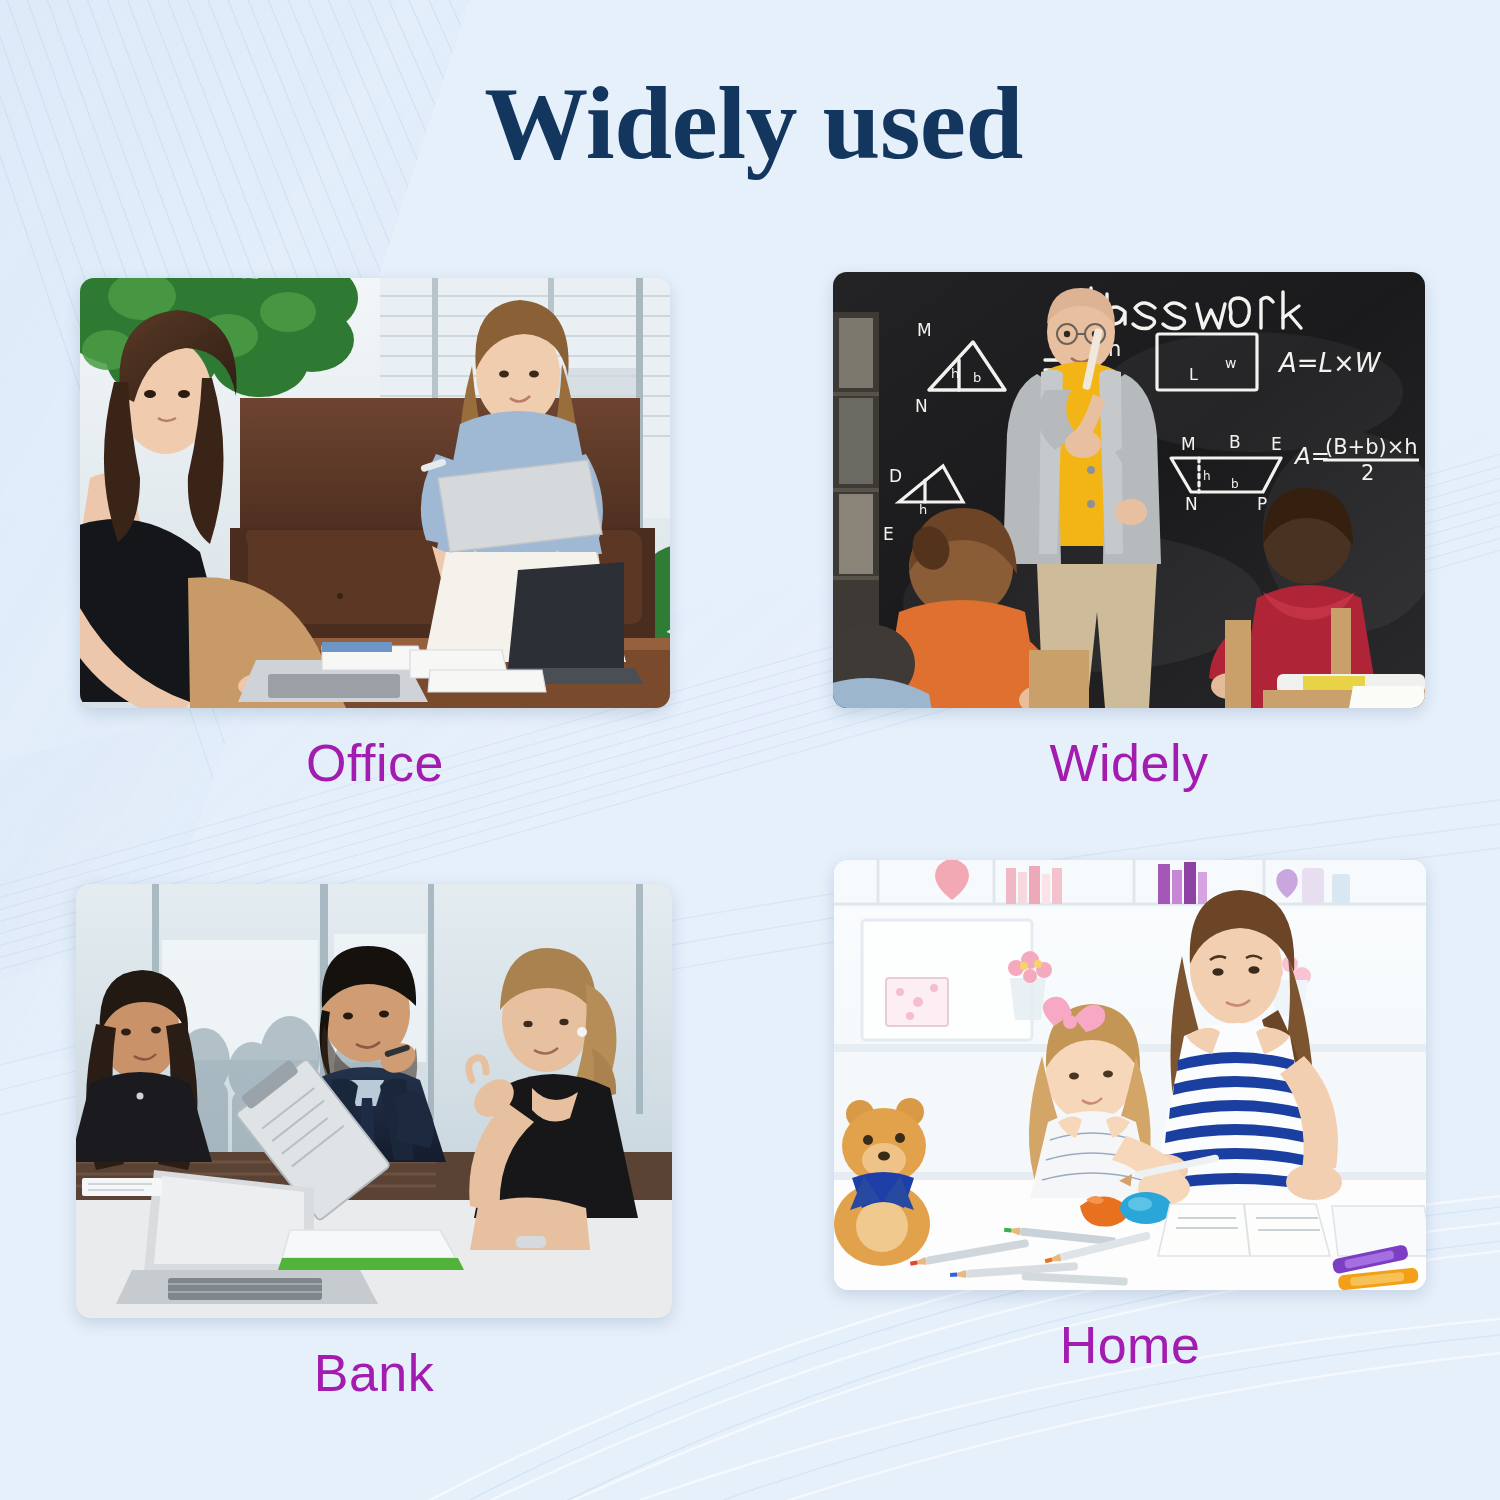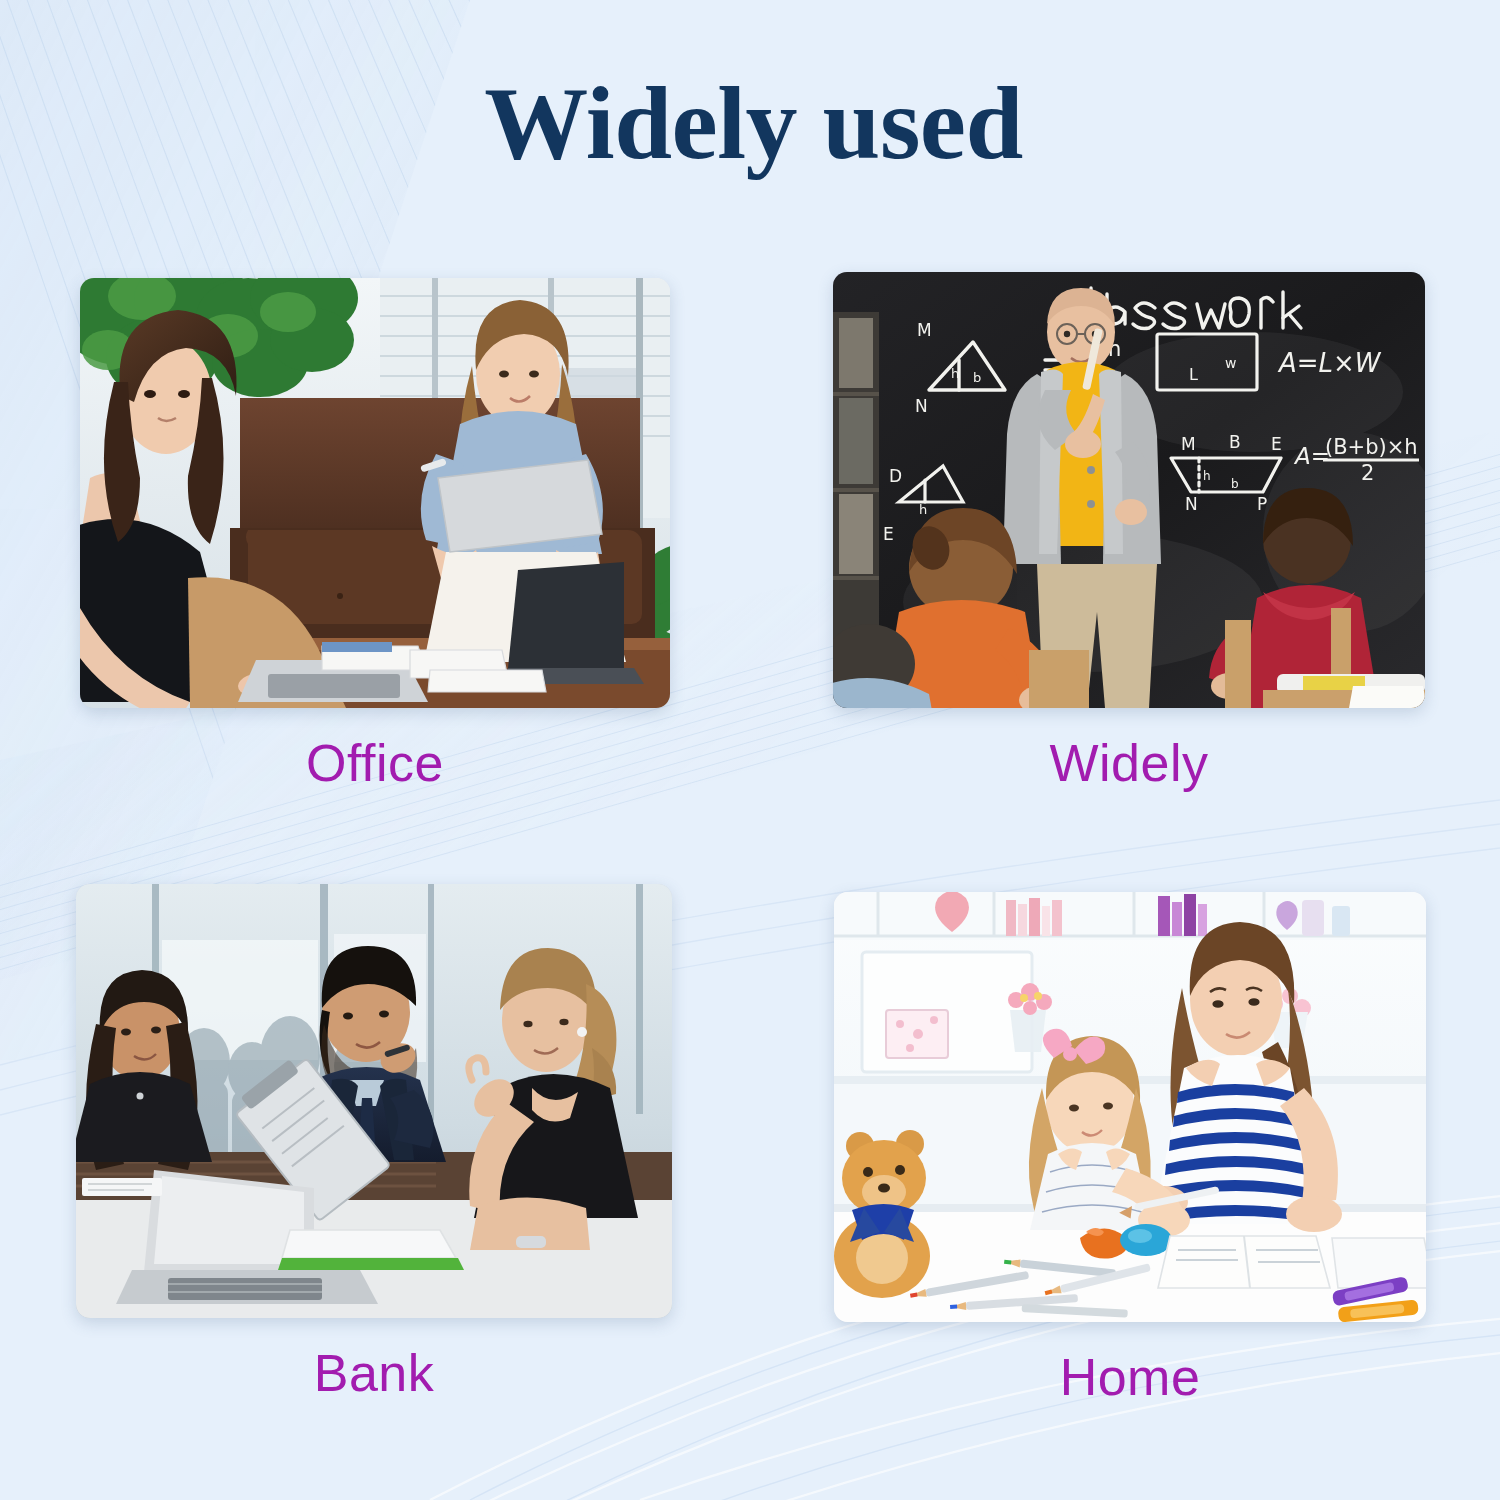--- a/index.html
+++ b/index.html
@@ -51,21 +51,21 @@
     letter-spacing:0.5px;
   }
 
   
   #card-office { left:80px;  top:278px; }
   #card-office .photo { width:590px; height:430px; }
   #card-school { left:833px; top:272px; }
   #card-school .photo { width:592px; height:436px; }
   #card-bank   { left:76px;  top:884px; }
   #card-bank   .photo { width:596px; height:434px; }
-  #card-home   { left:834px; top:892px; }
+  #card-home   { left:834px; top:860px; }
   #card-home   .photo { width:592px; height:430px; }
 </style>
 </head>
 <body>
 
 <svg id="bg-waves" viewBox="0 0 1500 1500" preserveAspectRatio="none" aria-hidden="true">
   <defs>
     <linearGradient id="gBandTL" x1="0" y1="0" x2="1" y2="1">
       <stop offset="0" stop-color="#c8dcf2" stop-opacity="0.75"></stop>
       <stop offset="1" stop-color="#e6f0fb" stop-opacity="0"></stop>

